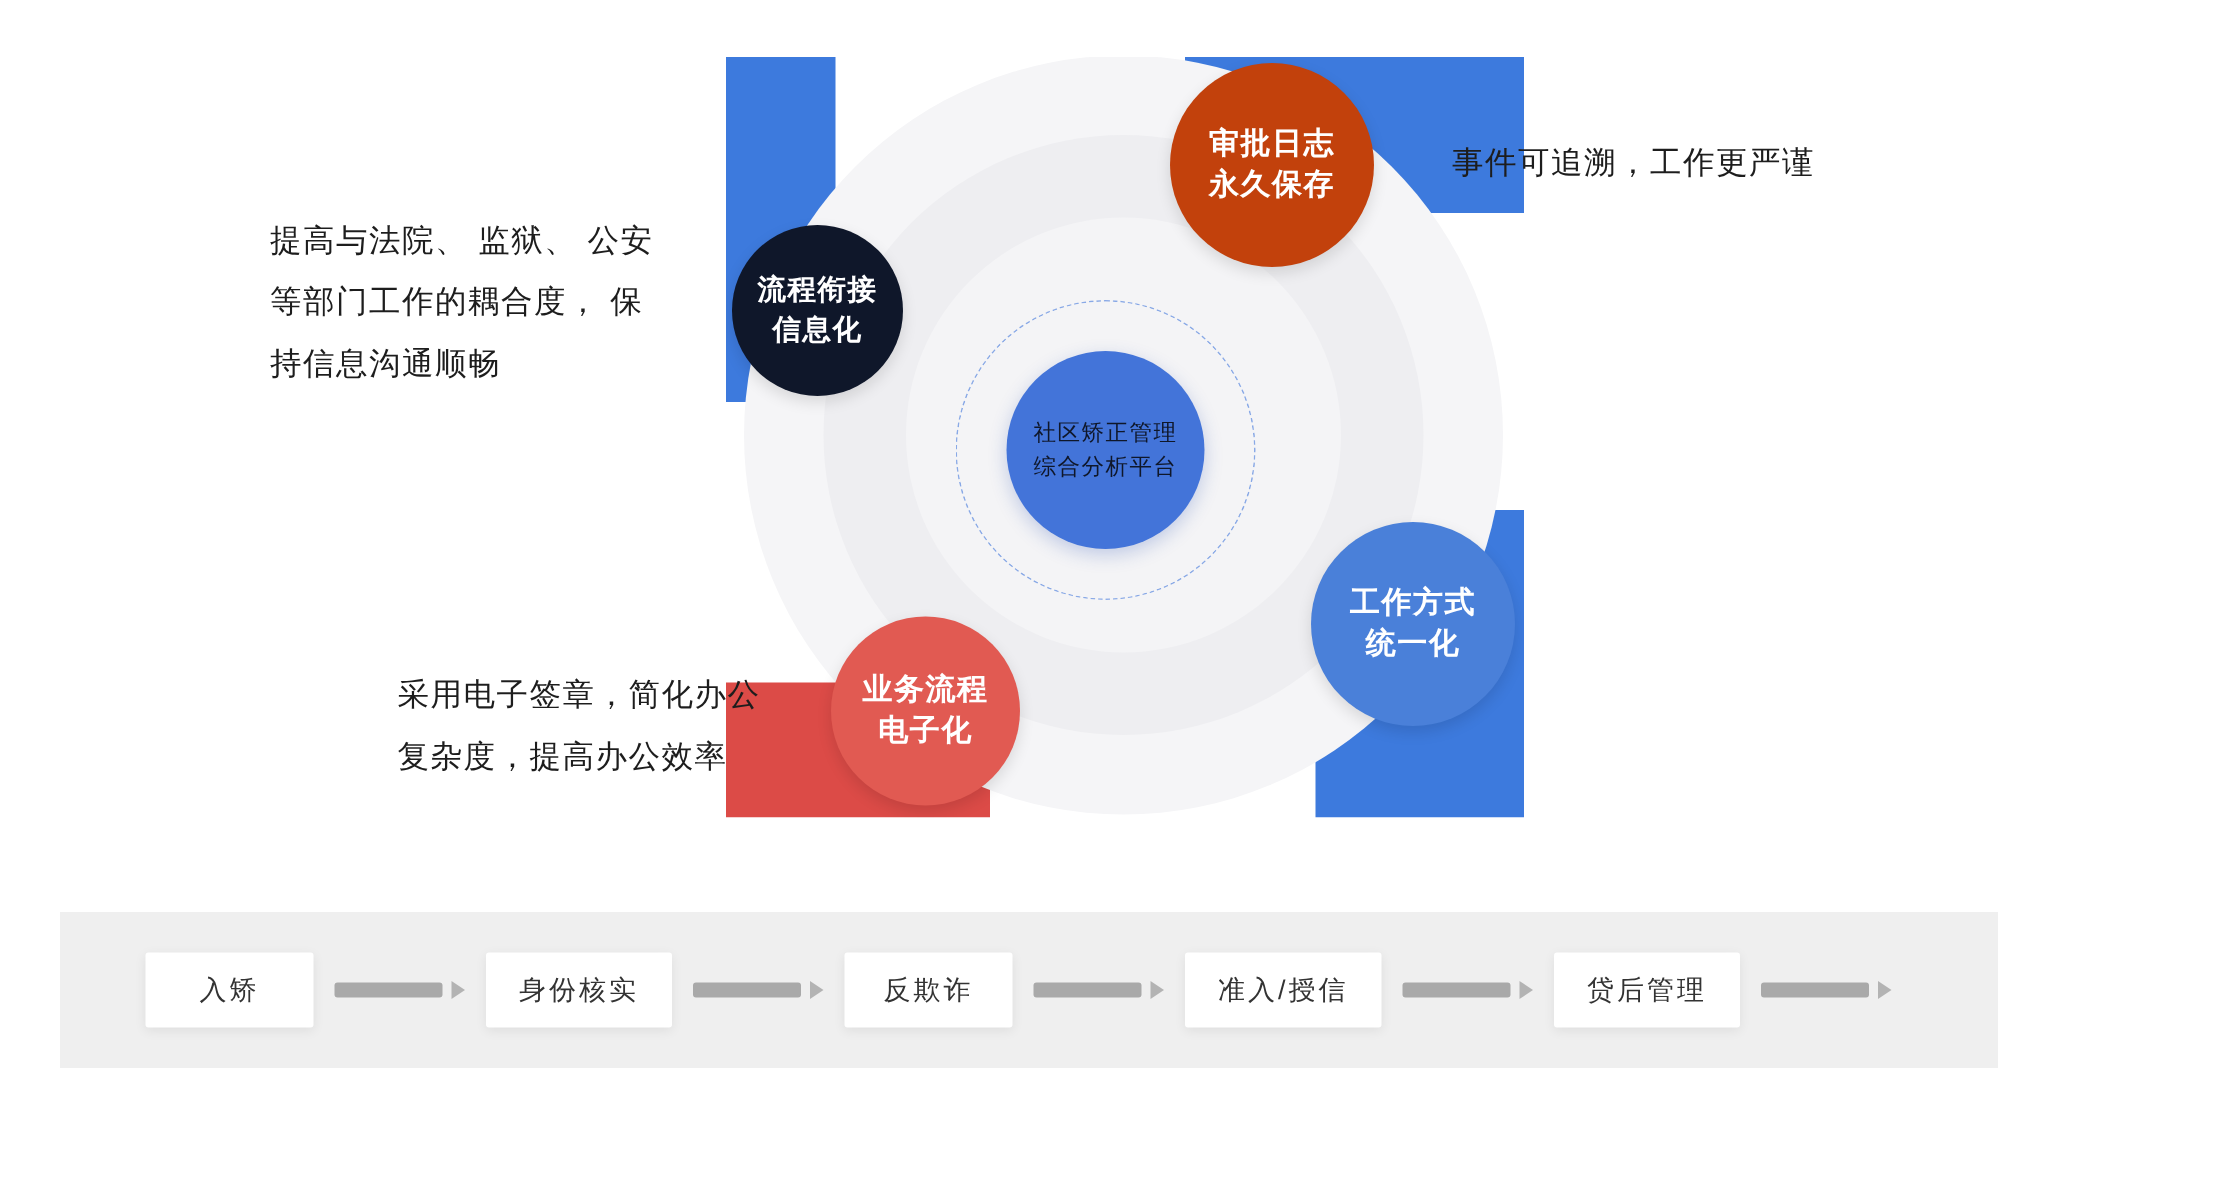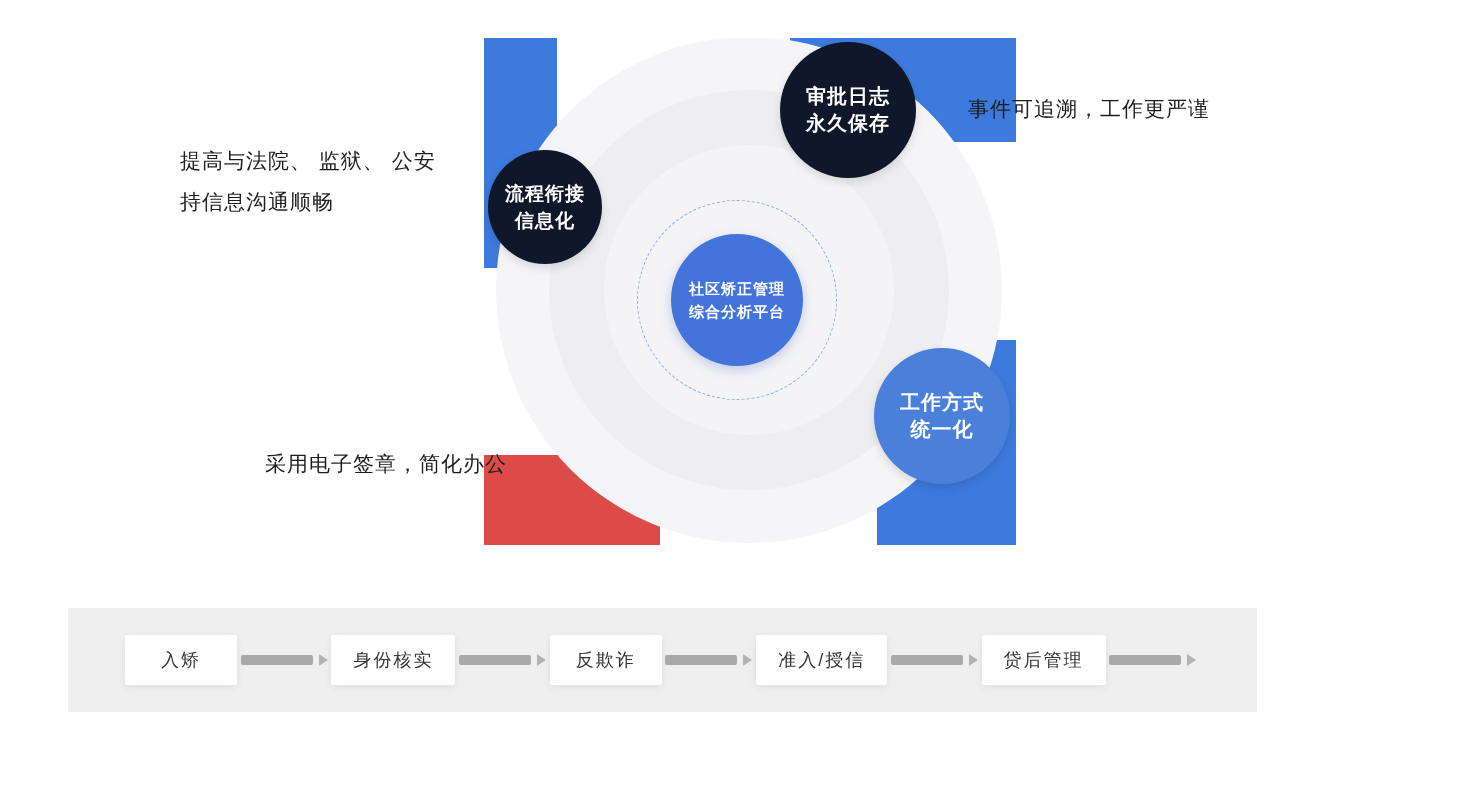--- a/index.html
+++ b/index.html
@@ -20,21 +20,21 @@
   .ring-mid   { left:65px; top:52px;  width:400px; height:400px; background:#eeeef1; }
   .ring-inner { left:120px; top:107px; width:290px; height:290px; background:#f4f4f6; }
   .dashed-circle {
     position:absolute; left:153px; top:162px; width:200px; height:200px;
     border-radius:50%; border:1px dashed #89a9e6;
   }
   .center-circle {
     position:absolute; left:187px; top:196px; width:132px; height:132px;
     border-radius:50%;
     display:flex; flex-direction:column; align-items:center; justify-content:center;
-    color:#ffffff; font-size:15px; font-weight:bold; line-height:23px; letter-spacing:1px;
+    color:#0f172a; font-size:15px; font-weight:normal; line-height:23px; letter-spacing:1px;
     box-shadow:0 4px 12px rgba(40,80,180,0.25);
   }
   .bubble {
     position:absolute; border-radius:50%;
     display:flex; flex-direction:column; align-items:center; justify-content:center;
     color:#ffffff; font-size:20px; font-weight:bold; line-height:27px; letter-spacing:1px;
     box-shadow:0 4px 10px rgba(0,0,0,0.12);
   }
   .bubble-process  { left:4px;   top:112px; width:114px; height:114px; font-size:19px; }
   .bubble-approval { left:296px; top:4px;   width:136px; height:136px; }
@@ -53,25 +53,24 @@
     letter-spacing:1px; line-height:41px; white-space:nowrap;
     z-index:5;
   }
   .ann-top-left    { left:180px; top:140px; }
   .ann-top-right   { left:968px; top:88px;  }
   .ann-bottom-left { left:265px; top:443px; }
   .ann-bottom-right{ left:1060px; top:381px; }
 
   
   .process-bar {
-    position:absolute; left:40px; top:608px; width:1189px; height:104px;
+    position:absolute; left:40px; top:608px; width:1292px; height:104px;
     background:#efefef;
     display:flex; align-items:center; justify-content:space-between;
     padding:12px 57px;
-    margin-left:28px;
   }
   .step {
     background:#ffffff; height:50px; min-width:112px; padding:0 22px;
     display:flex; align-items:center; justify-content:center;
     font-size:18px; color:#333333; letter-spacing:2px;
     border-radius:2px;
     box-shadow:0 2px 8px rgba(0,0,0,0.07);
     white-space:nowrap;
   }
   .connector { flex:1; display:flex; align-items:center; justify-content:center; gap:6px; }
@@ -102,41 +101,47 @@
 
     <div class="center-circle" style="background: rgb(67, 116, 217);">
       <span>社区矫正管理</span>
       <span>综合分析平台</span>
     </div>
 
     <div class="bubble bubble-process" style="background: #0f172a;">
       <span>流程衔接</span>
       <span>信息化</span>
     </div>
-    <div class="bubble bubble-approval" style="background: #0f172a;">
+    <div class="bubble bubble-approval" style="background: #c2410c;">
       <span>审批日志</span>
       <span>永久保存</span>
     </div>
     <div class="bubble bubble-work" style="background: rgb(74, 128, 217);">
       <span>工作方式</span>
       <span>统一化</span>
     </div>
+    <div class="bubble bubble-biz" style="background: rgb(225, 90, 82);">
+      <span>业务流程</span>
+      <span>电子化</span>
+    </div>
   </div>
 
   <div class="annotation ann-top-left">
     <div>提高与法院、 监狱、 公安</div>
+    <div>等部门工作的耦合度， 保</div>
     <div>持信息沟通顺畅</div>
   </div>
 
   <div class="annotation ann-top-right">
     <div>事件可追溯，工作更严谨</div>
   </div>
 
   <div class="annotation ann-bottom-left">
     <div>采用电子签章，简化办公</div>
+    <div>复杂度，提高办公效率</div>
   </div>
 
 
   <div class="process-bar" style="background: rgb(239, 239, 239);">
     <div class="step">入矫</div>
     <div class="connector">
         <span class="bar"></span>
         <span class="tip"></span>
       </div>
     <div class="step">身份核实</div>

